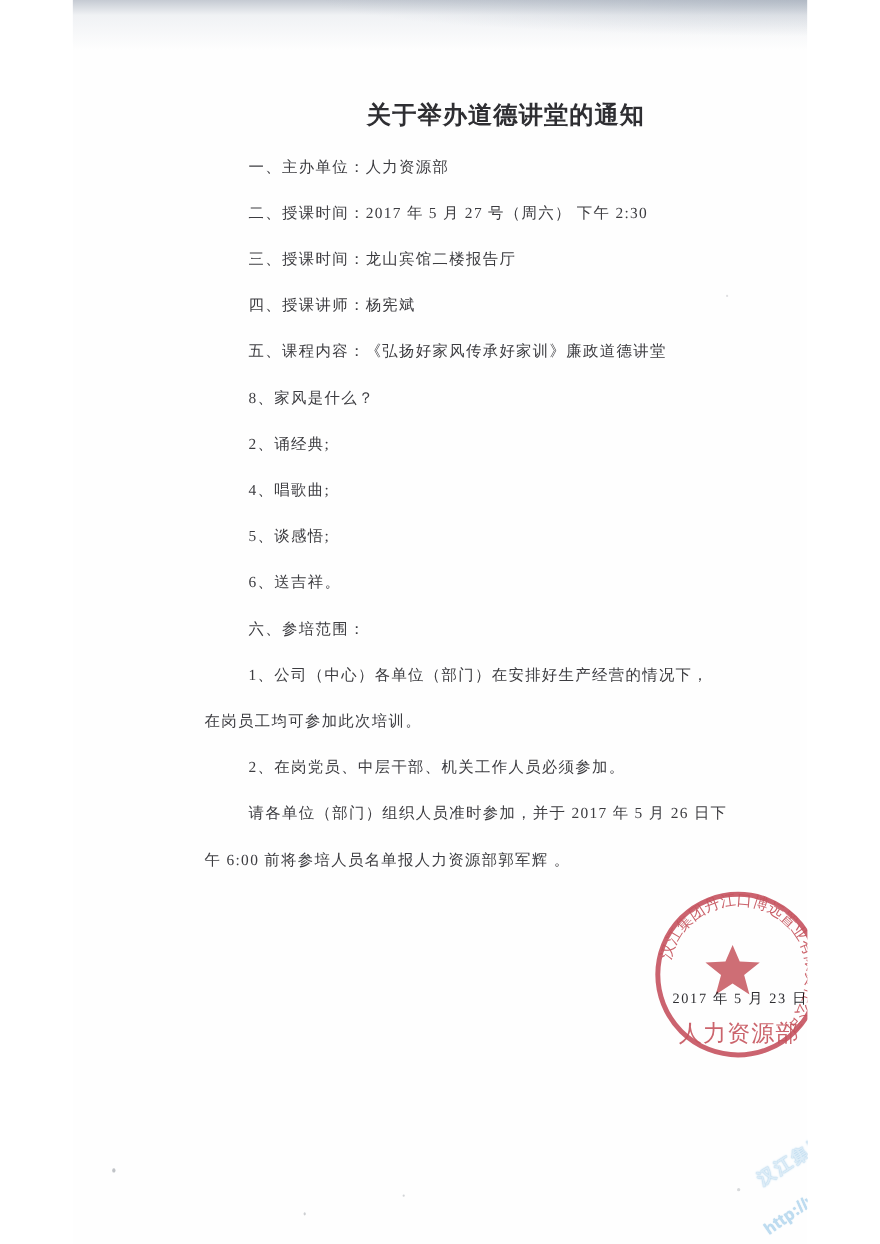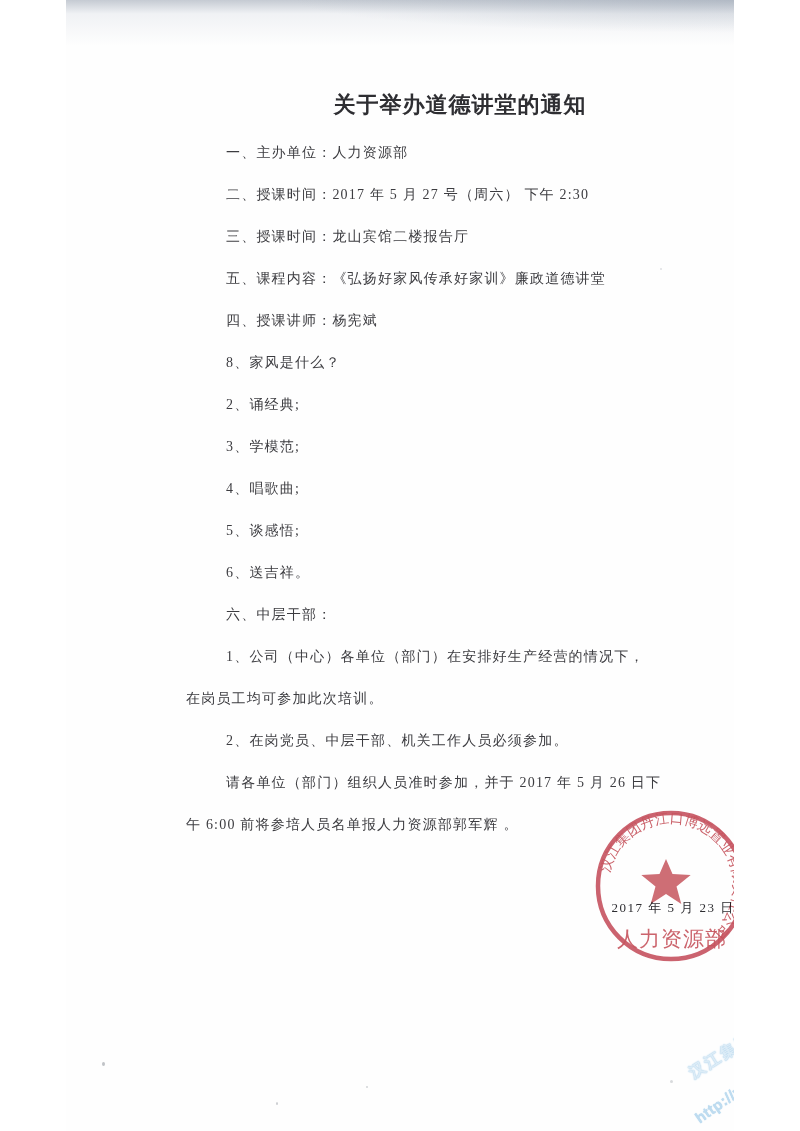--- a/index.html
+++ b/index.html
@@ -65,29 +65,28 @@
 <body>
 
 <div class="page">
   <div class="edge-top"></div>
 
   <div class="content">
     <div class="doc-title">关于举办道德讲堂的通知</div>
     <div class="line ind">一、主办单位：人力资源部</div>
     <div class="line ind">二、授课时间：2017 年 5 月 27 号（周六） 下午 2:30</div>
     <div class="line ind">三、授课时间：龙山宾馆二楼报告厅</div>
+    <div class="line ind">四、授课讲师：杨宪斌</div>
     <div class="line ind">五、课程内容：《弘扬好家风传承好家训》廉政道德讲堂</div>
-    <div class="line ind">四、授课讲师：杨宪斌</div>
     <div class="line ind">8、家风是什么？</div>
     <div class="line ind">2、诵经典;</div>
-    <div class="line ind">3、学模范;</div>
     <div class="line ind">4、唱歌曲;</div>
     <div class="line ind">5、谈感悟;</div>
     <div class="line ind">6、送吉祥。</div>
-    <div class="line ind">六、中层干部：</div>
+    <div class="line ind">六、参培范围：</div>
     <div class="line ind">1、公司（中心）各单位（部门）在安排好生产经营的情况下，</div>
     <div class="line">在岗员工均可参加此次培训。</div>
     <div class="line ind">2、在岗党员、中层干部、机关工作人员必须参加。</div>
     <div class="line ind">请各单位（部门）组织人员准时参加，并于 2017 年 5 月 26 日下</div>
     <div class="line">午 6:00 前将参培人员名单报人力资源部郭军辉 。</div>
   </div>
 
   <div class="stamp-date">2017 年 5 月 23 日</div>
 
   <div class="stamp-wrap">

